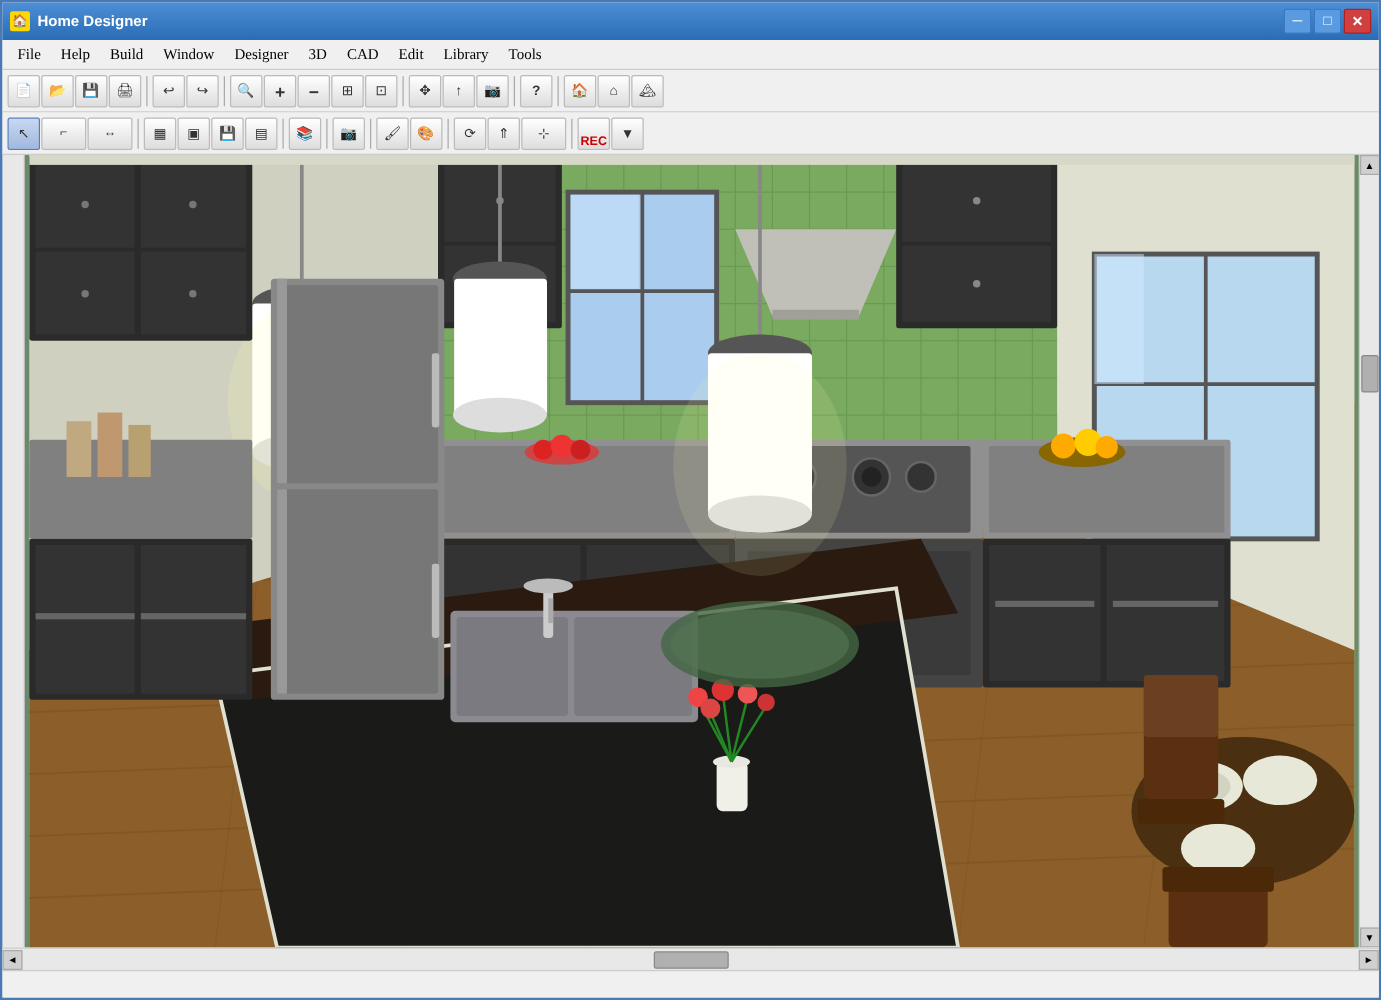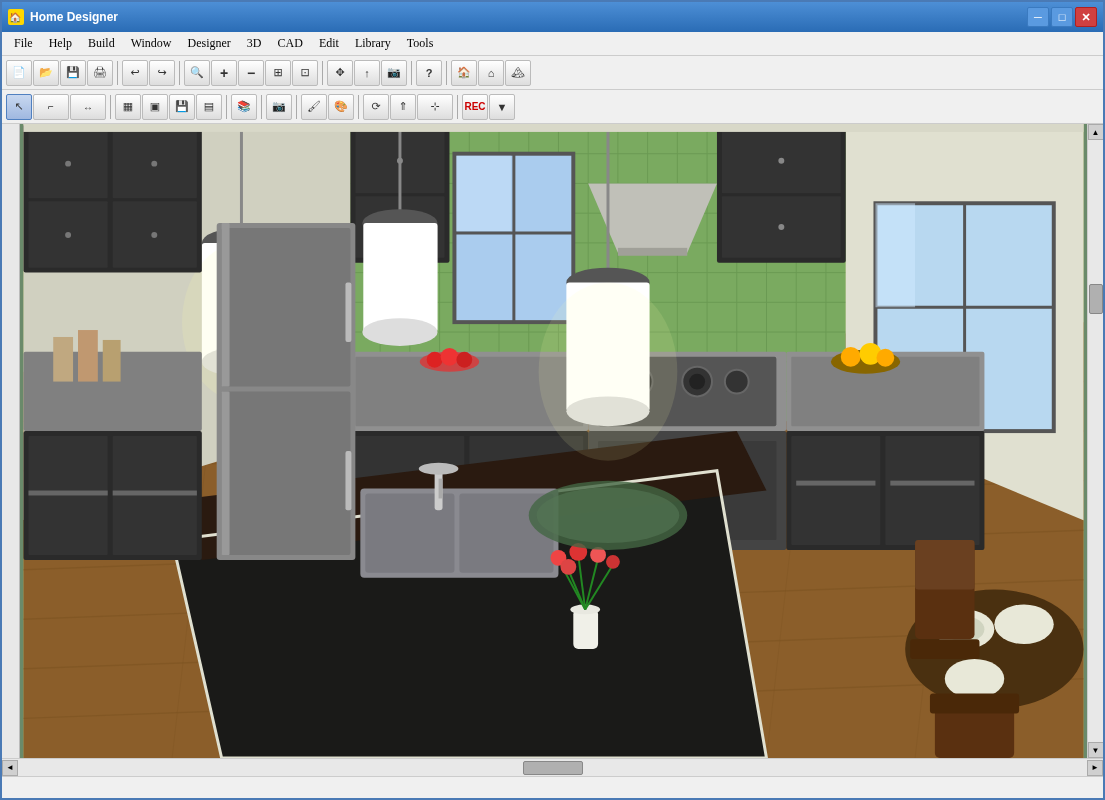--- a/index.html
+++ b/index.html
@@ -200,21 +200,21 @@
     <div class="tb-btn">
         <span>⟳</span>
       </div>
     <div class="tb-btn">
         <span>⇑</span>
       </div>
     <div class="tb-btn tb-btn-wide">
         <span>⊹</span>
       </div>
     <div class="tb-sep"></div>
-    <div class="tb-btn" style="background:linear-gradient(to bottom,#fff,#ddd);">
+    <div class="tb-btn" style="background:linear-gradient(to bottom,#fff,#ddd);align-items:flex-end;">
         <span style="color:#cc0000;font-weight:bold;font-size:10px;">REC</span>
       </div>
     <div class="tb-btn">
         <span>▼</span>
       </div>
   </div>
 
   <div class="main-area">
 
     <div style="width:18px; background:#e8e8e8; border-right:1px solid #bbb; display:flex; flex-direction:column;">

